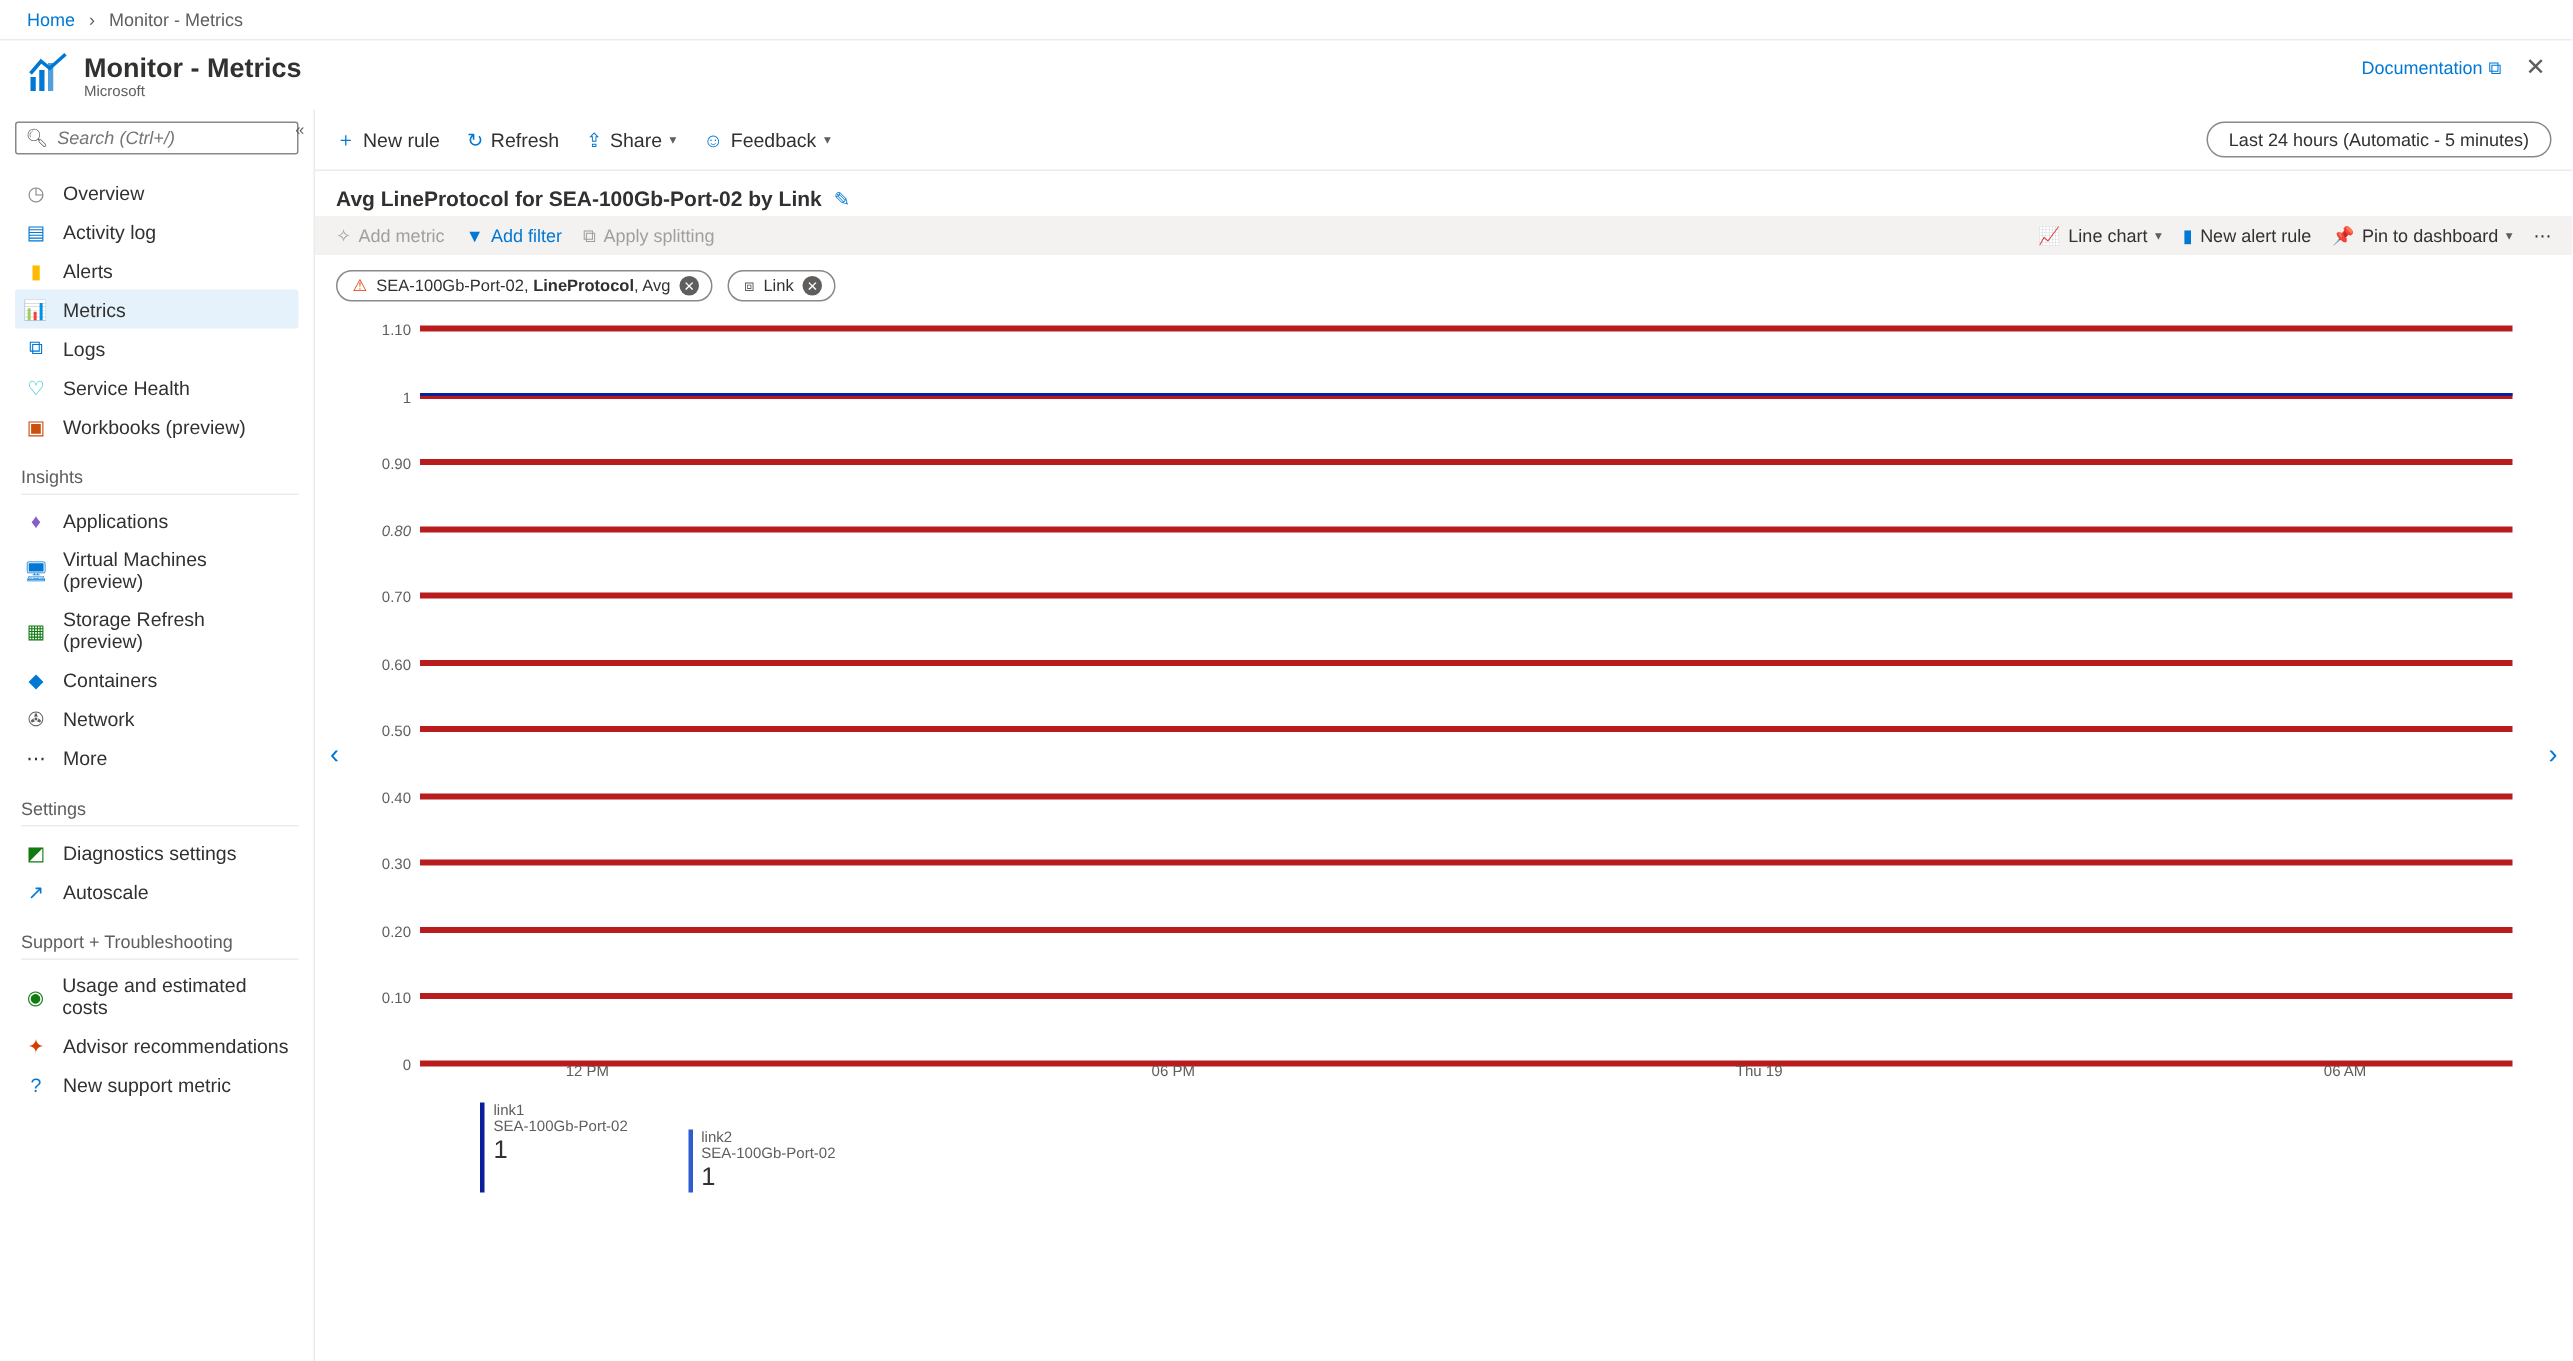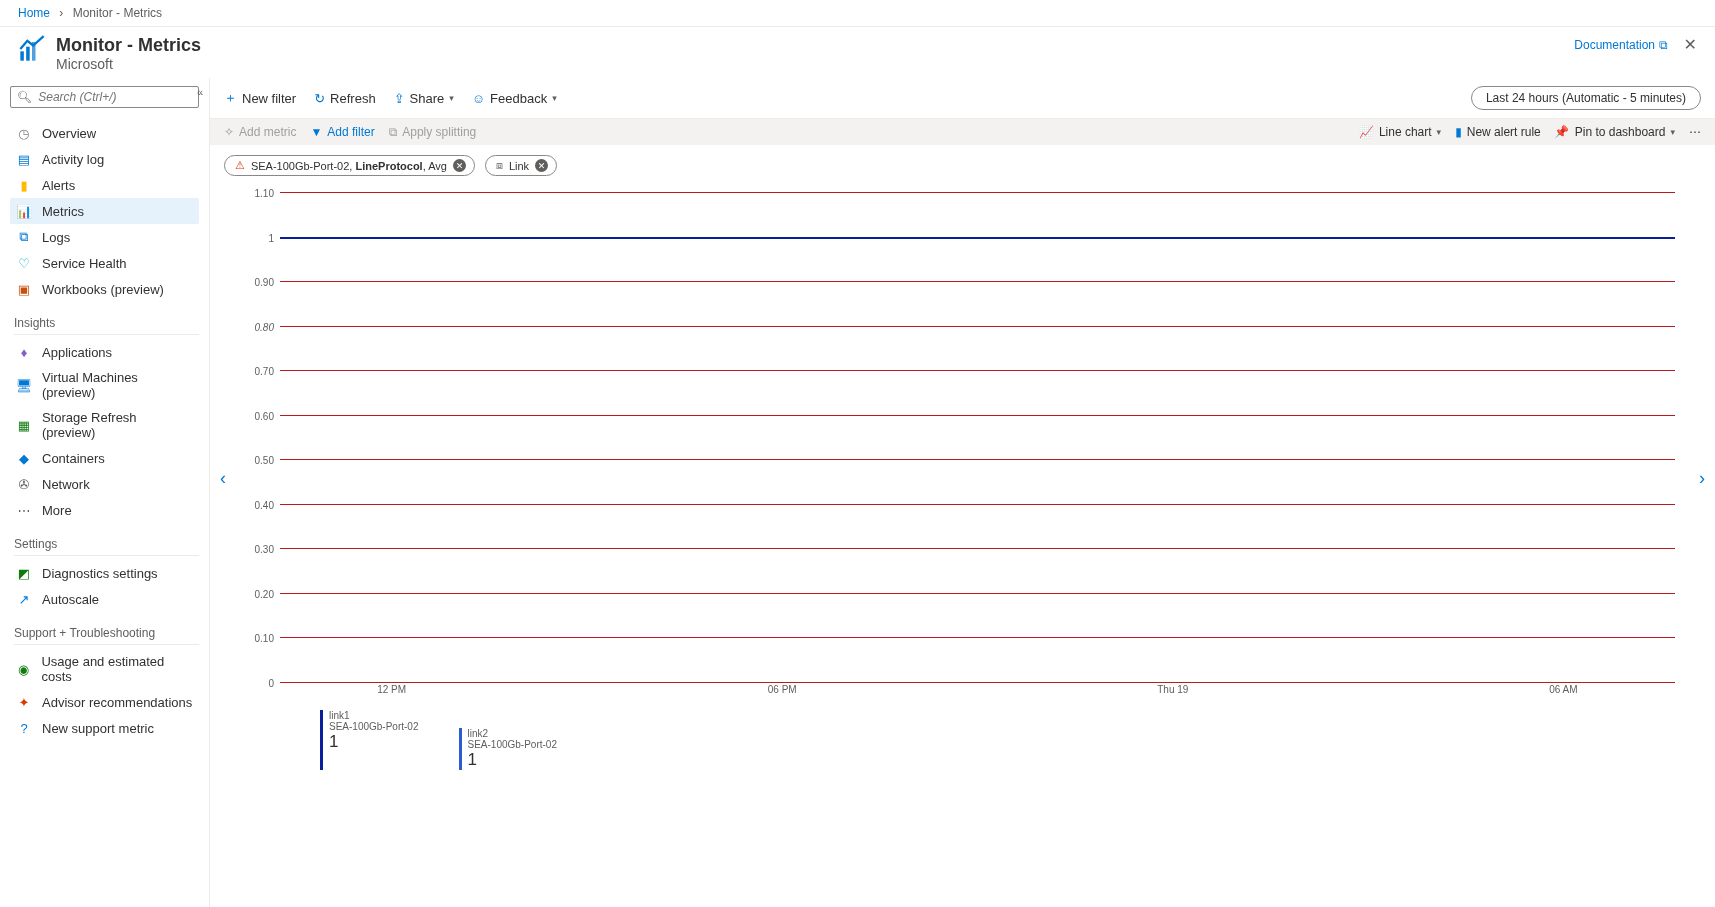--- a/index.html
+++ b/index.html
@@ -4,21 +4,21 @@
 <style>
 * { box-sizing: border-box; margin: 0; padding: 0; font-family: "Segoe UI", Arial, sans-serif; }
 body { background: #fff; font-size: 13px; color: #323130; overflow: hidden; }
 .breadcrumb { padding: 6px 18px; font-size: 12px; border-bottom: 1px solid #edebe9; }
 .breadcrumb a { color: #0078d4; text-decoration: none; }
 .breadcrumb .sep { color: #605e5c; margin: 0 6px; }
 .breadcrumb .cur { color: #605e5c; }
 .header { display: flex; align-items: flex-start; padding: 8px 18px 6px 18px; }
 .header .icon-monitor { width: 28px; height: 28px; margin-right: 10px; }
 .header .titleblock .title { font-size: 18px; font-weight: 600; color: #323130; }
-.header .titleblock .subtitle { font-size: 14px; color: #605e5c; }
+.header .titleblock .subtitle { font-size: 10px; color: #605e5c; }
 .header .right { margin-left: auto; display: flex; align-items: center; gap: 16px; }
 .header .right a { color: #0078d4; font-size: 12px; text-decoration: none; display: flex; align-items: center; gap: 4px; }
 .header .right .close { cursor: pointer; font-size: 16px; color: #605e5c; }
 .body { display: flex; height: calc(907px - 60px); }
 .sidebar { width: 210px; padding: 8px 10px; border-right: 1px solid #edebe9; position: relative; }
 .sidebar .collapse { position: absolute; top: 8px; right: 6px; color: #605e5c; font-size: 11px; cursor: pointer; }
 .search { display: flex; align-items: center; border: 1px solid #8a8886; border-radius: 2px; padding: 3px 6px; font-size: 12px; margin-bottom: 12px; }
 .search input { border: none; outline: none; font-style: italic; width: 100%; font-size: 12px; }
 .search .glass { margin-right: 6px; color: #605e5c; }
 .nav-section-label { font-size: 12px; color: #605e5c; margin: 14px 0 4px 4px; }
@@ -40,21 +40,21 @@
 .filter-bar .fbtn.blue { color: #0078d4; }
 .filter-bar .right { margin-left: auto; display: flex; gap: 14px; align-items: center; }
 .pill-row { padding: 10px 14px; display: flex; gap: 10px; }
 .pill { display: flex; align-items: center; gap: 6px; border: 1px solid #8a8886; border-radius: 12px; padding: 3px 8px 3px 10px; font-size: 11px; cursor: pointer; background: #fff; }
 .pill .close-p { background: #605e5c; color: #fff; border-radius: 50%; width: 13px; height: 13px; display: inline-flex; align-items: center; justify-content: center; font-size: 9px; }
 .chart-wrap { position: relative; padding: 6px 40px 0 40px; }
 .nav-arrow { position: absolute; top: 50%; transform: translateY(-50%); color: #0078d4; cursor: pointer; font-size: 18px; }
 .nav-arrow.left { left: 10px; }
 .nav-arrow.right { right: 10px; }
 .chart-area { position: relative; height: 490px; margin-left: 30px; }
-.gridline { position: absolute; left: 0; right: 0; border-top: 1px solid #b91c1c; }
+.gridline { position: absolute; left: 0; right: 0; border-top: 4px solid #b91c1c; }
 .ylabel { position: absolute; right: 100%; margin-right: 6px; font-size: 10px; color: #605e5c; transform: translateY(-50%); white-space: nowrap; }
 .dataline { position: absolute; left: 0; right: 0; border-top: 2px solid #0b1f9c; }
 .xaxis { position: relative; height: 18px; margin-left: 30px; }
 .xlabel { position: absolute; top: 2px; font-size: 10px; color: #605e5c; transform: translateX(-50%); }
 .legend { display: flex; gap: 40px; padding: 10px 0 0 70px; }
 .legend-item { border-left: 3px solid #0b1f9c; padding-left: 6px; }
 .legend-item.l2 { border-left-color: #2f5bd0; margin-top: 18px; }
 .legend-item .ln { font-size: 10px; color: #605e5c; }
 .legend-item .val { font-size: 17px; }
 .chev { font-size: 9px; color: #605e5c; }
@@ -179,39 +179,43 @@
           <span class="ic" style="color:#0078d4">?</span>
           <span>New support metric</span>
         </div>
       </div>
   </div>
 
   <div class="main">
     <div class="toolbar">
       <div class="tbtn">
           <span class="glyph">＋</span>
-          <span>New filter</span>
+          <span>New rule</span>
         </div>
       <div class="tbtn">
           <span class="glyph">↻</span>
           <span>Refresh</span>
         </div>
       <div class="tbtn">
           <span class="glyph">⇪</span>
           <span>Share</span> 
           <span class="chev">▾</span>
         </div>
       <div class="tbtn">
           <span class="glyph">☺</span>
           <span>Feedback</span> 
           <span class="chev">▾</span>
         </div>
       <div class="time">Last 24 hours (Automatic - 5 minutes)</div>
     </div>
 
+    <div class="chart-title-row">
+      <span class="chart-title">Avg LineProtocol for SEA-100Gb-Port-02 by Link</span>
+      <span class="edit-pencil">✎</span>
+    </div>
 
     <div class="filter-bar">
       <div class="fbtn disabled">
           <span>✧</span>
           <span>Add metric</span>
         </div>
       <div class="fbtn blue">
           <span>▼</span>
           <span>Add filter</span>
         </div>

